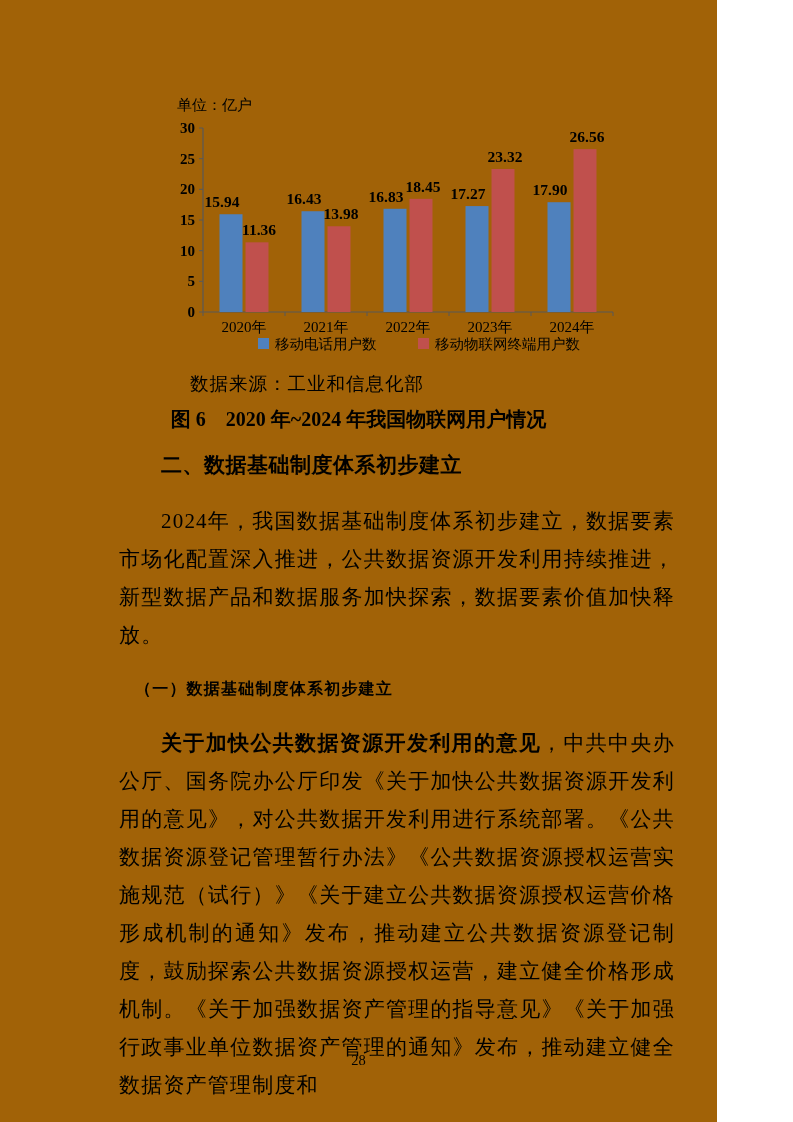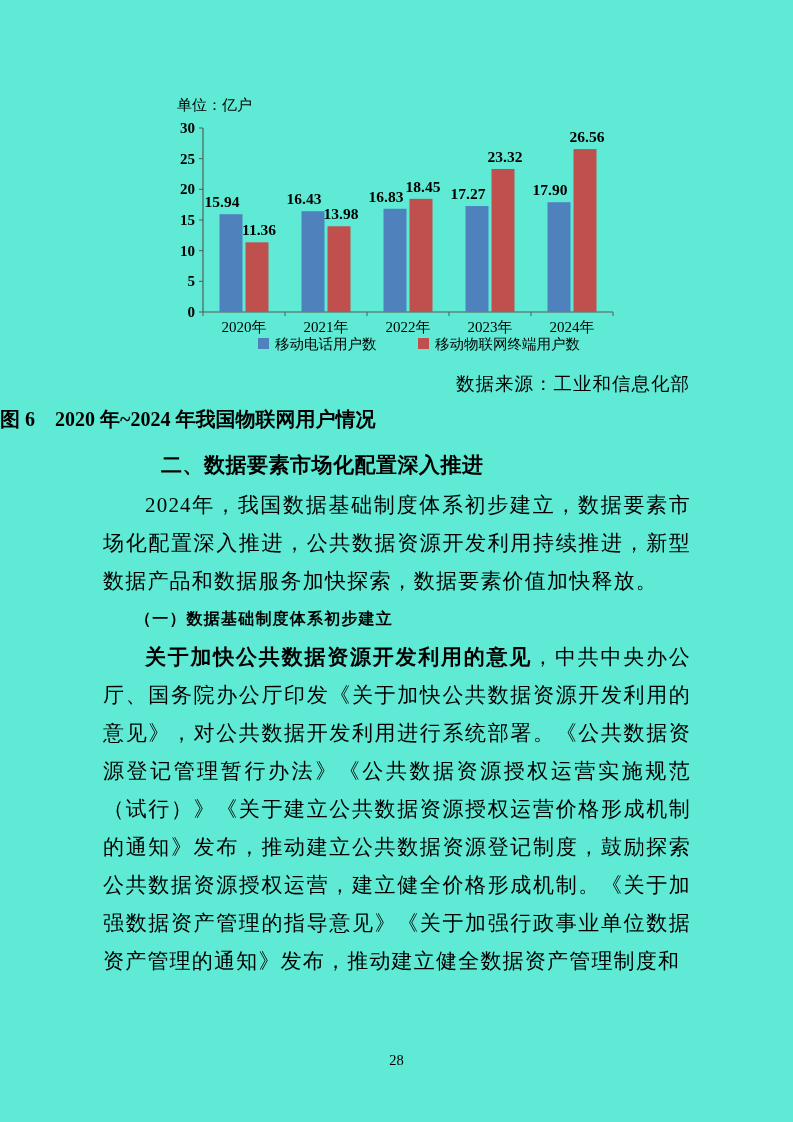--- a/index.html
+++ b/index.html
@@ -1,53 +1,53 @@
 <!DOCTYPE html>
 <html><head>
 <meta charset="utf-8">
 <style>
   html,body{margin:0;padding:0;background:#ffffff;}
   .page{
     position:relative;
-    width:793px;height:1122px;
-    background:#5eead4;
+    width:717px;height:1122px;
+    background:#a16207;
     font-family:"Liberation Serif","DejaVu Serif",serif;
     color:#000;
     overflow:hidden;
   }
   
   .chart-svg{position:absolute;left:160px;top:92px;}
   .chart-svg text{fill:#000;}
   .chart-svg .unit{font:15px "Liberation Serif","DejaVu Serif",serif;}
   .chart-svg .tick{font:15px "Liberation Serif","DejaVu Serif",serif;font-weight:bold;}
   .chart-svg .cat{font:15px "Liberation Serif","DejaVu Serif",serif;}
   .chart-svg .val{font:bold 15.5px "Liberation Serif","DejaVu Serif",serif;}
   .chart-svg .leg{font:14.5px "Liberation Serif","DejaVu Serif",serif;}
   .source-note{
     position:absolute;top:371px;left:0;right:103px;
-    text-align:right;
+    text-align:center;
     font-size:18.5px;letter-spacing:1px;
   }
   .figure-caption{
     position:absolute;top:406px;left:0;width:100%;
-    text-align:left;
+    text-align:center;
     font-weight:bold;font-size:20px;
   }
   
   .section-heading{
     position:absolute;top:451px;left:161px;margin:0;
     font-family:"Liberation Sans","DejaVu Sans",sans-serif;
     font-weight:bold;font-size:21px;letter-spacing:0.5px;
   }
   .body-text{
     position:absolute;top:486px;left:103px;width:588px;
     font-size:21px;line-height:38px;letter-spacing:1.2px;
     text-align:justify;text-justify:inter-character;
   }
-  .body-text p{margin:0;text-indent:2em;}
+  .body-text p{margin:16px;text-indent:2em;}
   .sub-heading{
     margin:0;text-indent:2em;
     font-size:16px;line-height:38px;font-weight:bold;
   }
   .page-number{
     position:absolute;top:1052px;left:0;width:100%;
     text-align:center;font-size:14.5px;
   }
 </style>
 </head>
@@ -107,21 +107,21 @@
       <rect x="98" y="246" width="11" height="11" fill="#4F81BD"></rect>
       <text x="115" y="256.5" class="leg">移动电话用户数</text>
       <rect x="258" y="246" width="11" height="11" fill="#C0504D"></rect>
       <text x="275" y="256.5" class="leg">移动物联网终端用户数</text>
     </svg>
 
   <div class="source-note">数据来源：工业和信息化部</div>
 
   <div class="figure-caption">图 6　2020 年~2024 年我国物联网用户情况</div>
 
-  <h2 class="section-heading">二、数据要素市场化配置深入推进</h2>
+  <h2 class="section-heading">二、数据基础制度体系初步建立</h2>
 
   <div class="body-text">
     <p>2024年，我国数据基础制度体系初步建立，数据要素市场化配置深入推进，公共数据资源开发利用持续推进，新型数据产品和数据服务加快探索，数据要素价值加快释放。</p>
     <h3 class="sub-heading">（一）数据基础制度体系初步建立</h3>
     <p><b>关于加快公共数据资源开发利用的意见</b><span>，中共中央办公厅、国务院办公厅印发《关于加快公共数据资源开发利用的意见》，对公共数据开发利用进行系统部署。《公共数据资源登记管理暂行办法》《公共数据资源授权运营实施规范（试行）》《关于建立公共数据资源授权运营价格形成机制的通知》发布，推动建立公共数据资源登记制度，鼓励探索公共数据资源授权运营，建立健全价格形成机制。《关于加强数据资产管理的指导意见》《关于加强行政事业单位数据资产管理的通知》发布，推动建立健全数据资产管理制度和</span></p>
   </div>
 
   <div class="page-number">28</div>
 
 </div>

